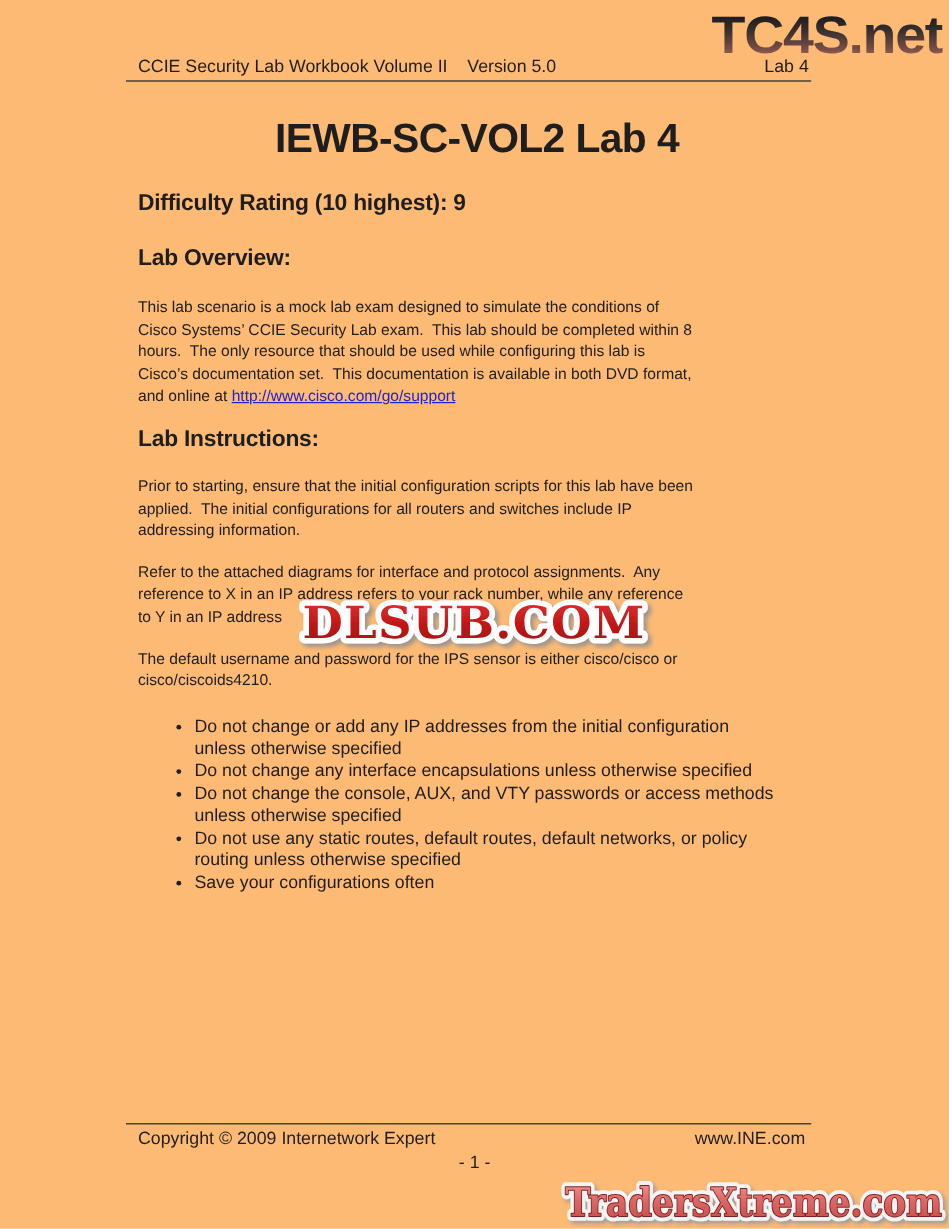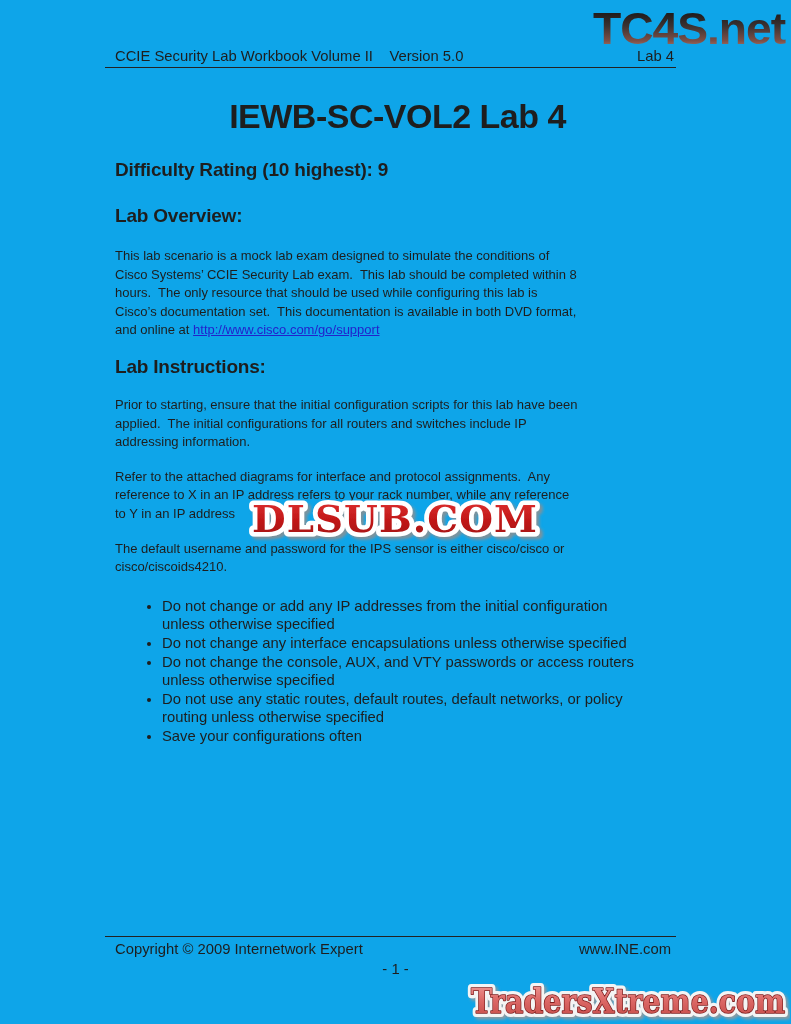--- a/index.html
+++ b/index.html
@@ -2,21 +2,21 @@
 <html><head>
 <meta charset="utf-8">
 <style>
   * { margin: 0; padding: 0; box-sizing: border-box; }
   html, body { background: #ffffff; }
   body { font-family: "Liberation Sans", sans-serif; color: #1e1e1e; }
   .page {
     position: relative;
     width: 791px;
     height: 1024px;
-    background: #0ea5e9;
+    background: #fdba74;
     overflow: hidden;
   }
 
   
   .tc4s-logo { position: absolute; top: 4px; right: 2px; width: 200px; height: 48px; }
 
   
   .header-row {
     position: absolute;
     left: 115px; top: 48px;
@@ -152,21 +152,21 @@
     <p class="doc-p mt-p3">Refer to the attached diagrams for interface and protocol assignments.  Any
 reference to X in an IP address refers to your rack number, while any reference
 to Y in an IP address</p>
     <p class="doc-p mt-p4">The default username and password for the IPS sensor is either cisco/cisco or
 cisco/ciscoids4210.</p>
 
     <ul class="dos-list">
       <li>Do not change or add any IP addresses from the initial configuration
 unless otherwise specified</li>
       <li>Do not change any interface encapsulations unless otherwise specified</li>
-      <li>Do not change the console, AUX, and VTY passwords or access routers
+      <li>Do not change the console, AUX, and VTY passwords or access methods
 unless otherwise specified</li>
       <li>Do not use any static routes, default routes, default networks, or policy
 routing unless otherwise specified</li>
       <li>Save your configurations often</li>
     </ul>
   </div>
 
   <svg class="dlsub-watermark" viewBox="0 0 300 54">
     <defs>
       <linearGradient id="wmGrad" x1="0" y1="0" x2="0" y2="1">

